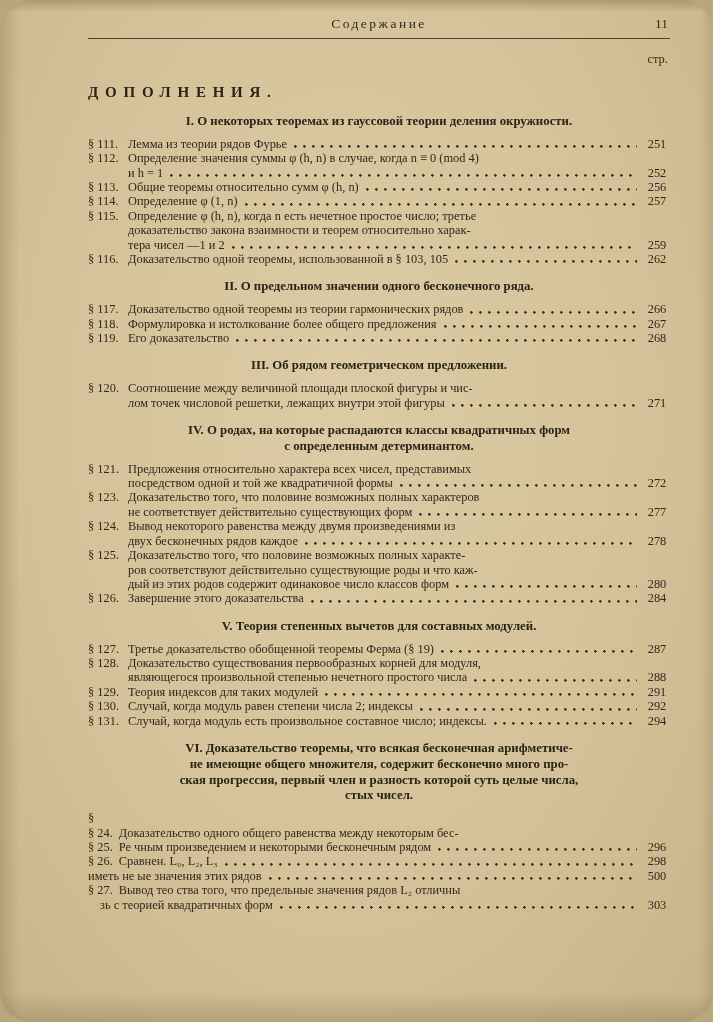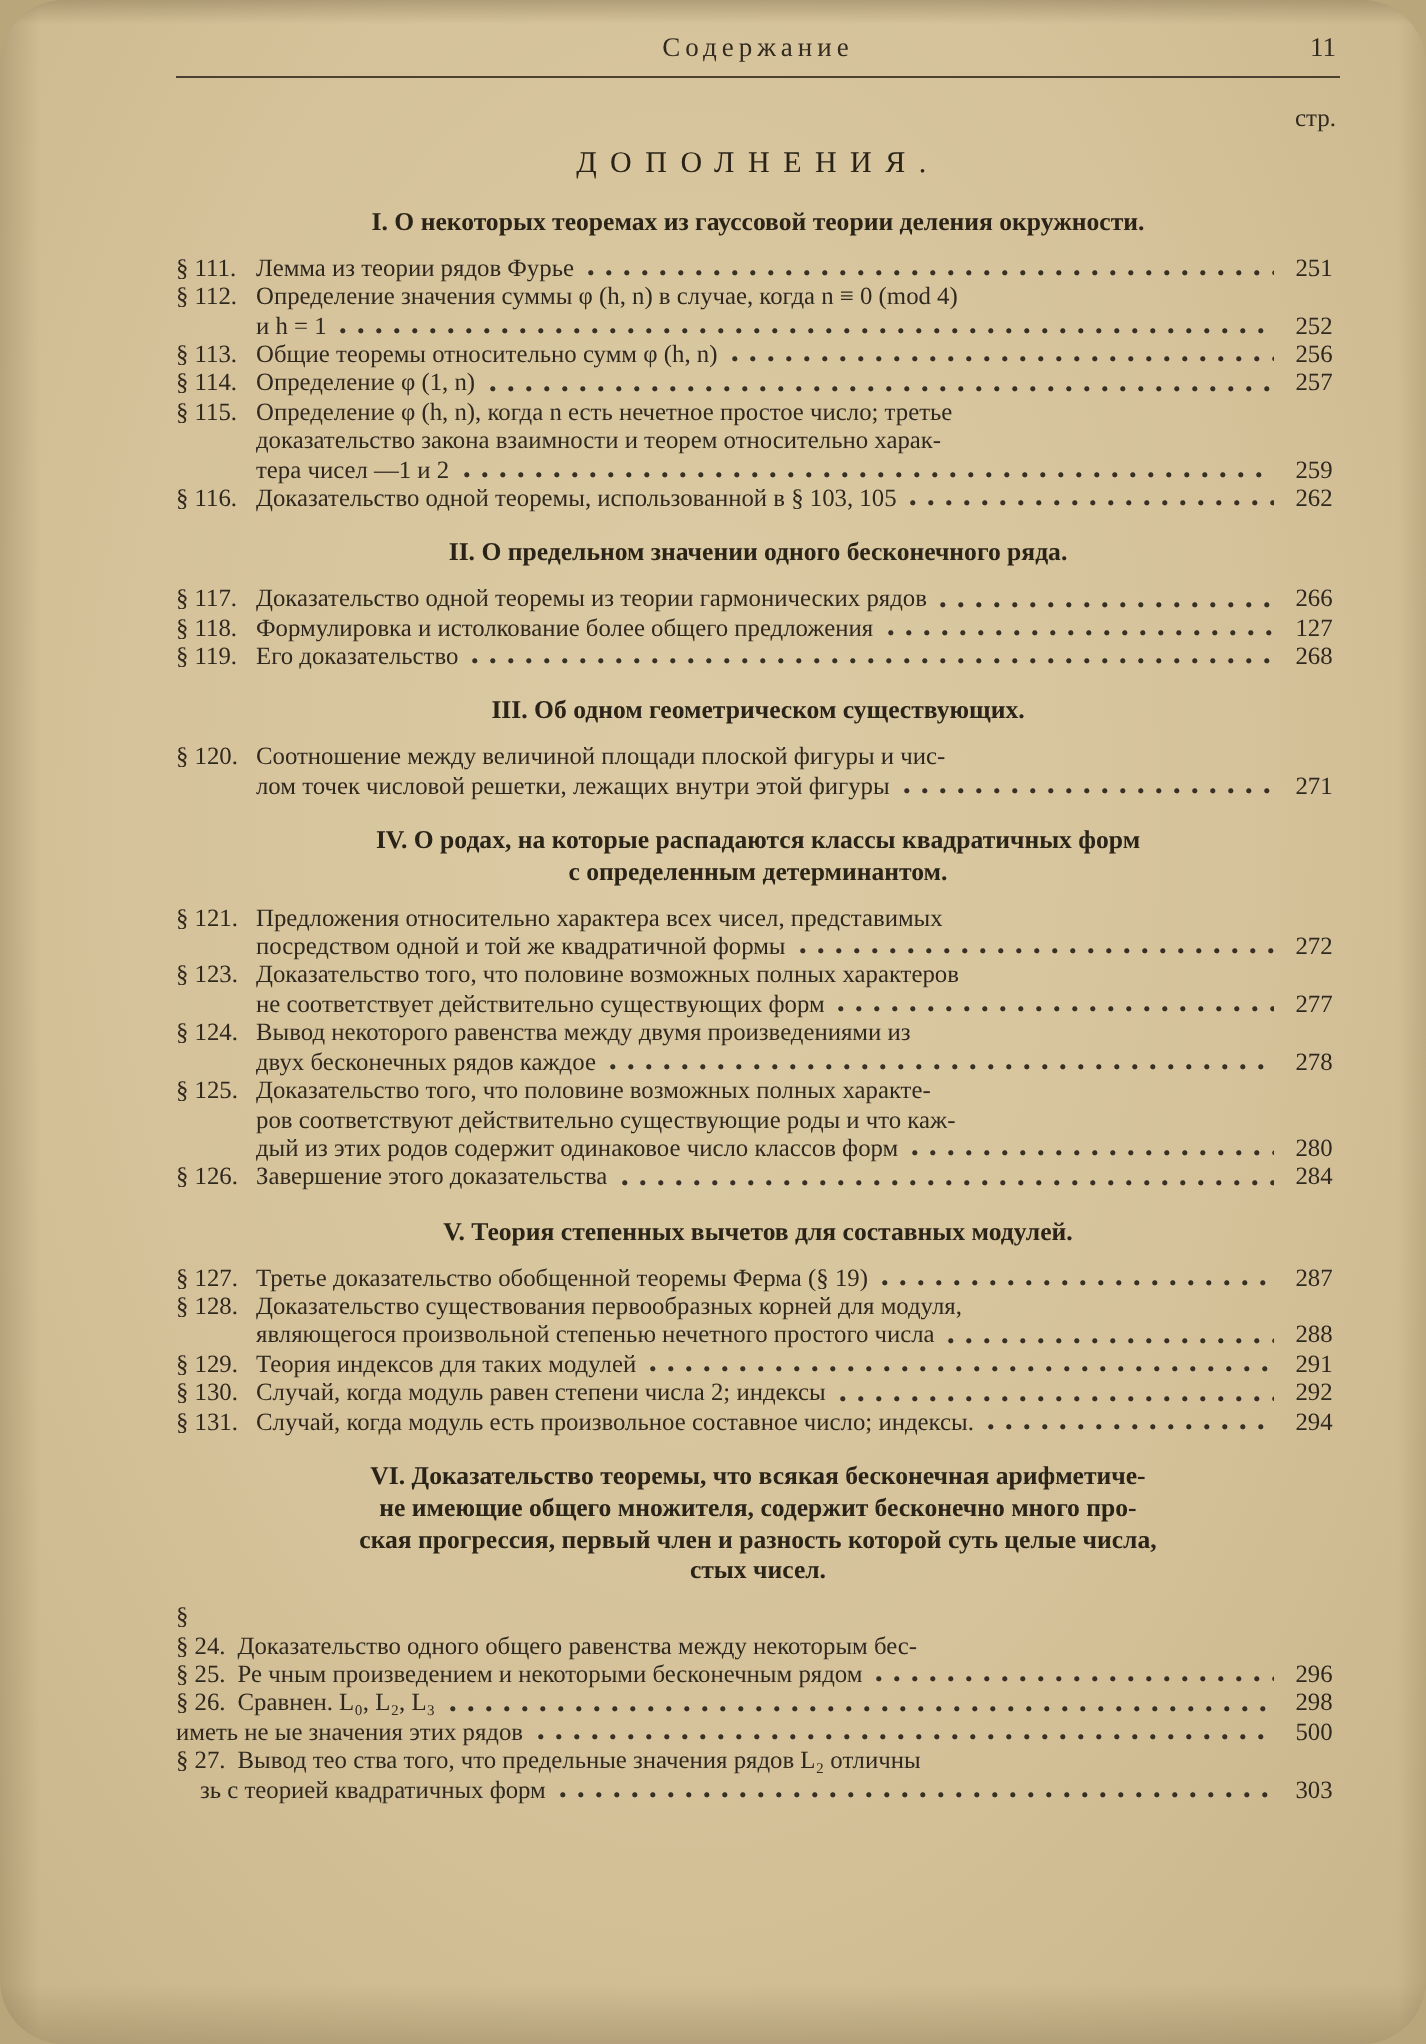--- a/index.html
+++ b/index.html
@@ -29,22 +29,22 @@
     position:absolute;left:0;right:0;text-align:center;
     font-size:13.5px;letter-spacing:2.5px;color:#332b1f;
   }
   .folio{
     position:absolute;right:2px;top:0;font-size:13.5px;color:#332b1f;
   }
   .col-label{
     text-align:right;font-size:12.5px;margin-top:13px;padding-right:2px;color:#332b1f;
   }
   .doc-title{
-    text-align:center;font-size:15px;font-weight:normal;letter-spacing:0.45em;
-    margin-top:7px;color:#2a2317;
+    text-align:left;font-size:15px;font-weight:bold;letter-spacing:0.45em;
+    margin-top:17px;color:#2a2317;
   }
   .toc-section{margin-top:13px;}
   .heading{
     text-align:center;font-weight:bold;font-size:12.8px;line-height:15.8px;
     color:#2a2317;margin-bottom:7px;
   }
   .entries{font-size:12.4px;line-height:14.4px;}
   .entry{padding-left:40px;}
   .entry.compact{padding-left:0;}
   .line{display:flex;align-items:baseline;}
@@ -145,36 +145,36 @@
               <span class="txt">Доказательство одной теоремы из теории гармонических рядов</span>
               <span class="leader"></span>
               <span class="pg">266</span>
             </div>
           </div>
           <div class="entry">
             <div class="line">
               <span class="label">§ 118.</span>
               <span class="txt">Формулировка и истолкование более общего предложения</span>
               <span class="leader"></span>
-              <span class="pg">127</span>
+              <span class="pg">267</span>
             </div>
           </div>
           <div class="entry">
             <div class="line">
               <span class="label">§ 119.</span>
               <span class="txt">Его доказательство</span>
               <span class="leader"></span>
               <span class="pg">268</span>
             </div>
           </div>
         </div>
       </div>
       <div class="toc-section">
         <div class="heading">
-          <div class="heading-line">III. Об одном геометрическом существующих.</div>
+          <div class="heading-line">III. Об рядом геометрическом предложении.</div>
         </div>
         <div class="entries">
           <div class="entry">
             <div class="line">
               <span class="label">§ 120.</span>
               <span class="txt">Соотношение между величиной площади плоской фигуры и чис-</span>
             </div>
             <div class="line">
               <span class="txt">лом точек числовой решетки, лежащих внутри этой фигуры</span>
               <span class="leader"></span>

